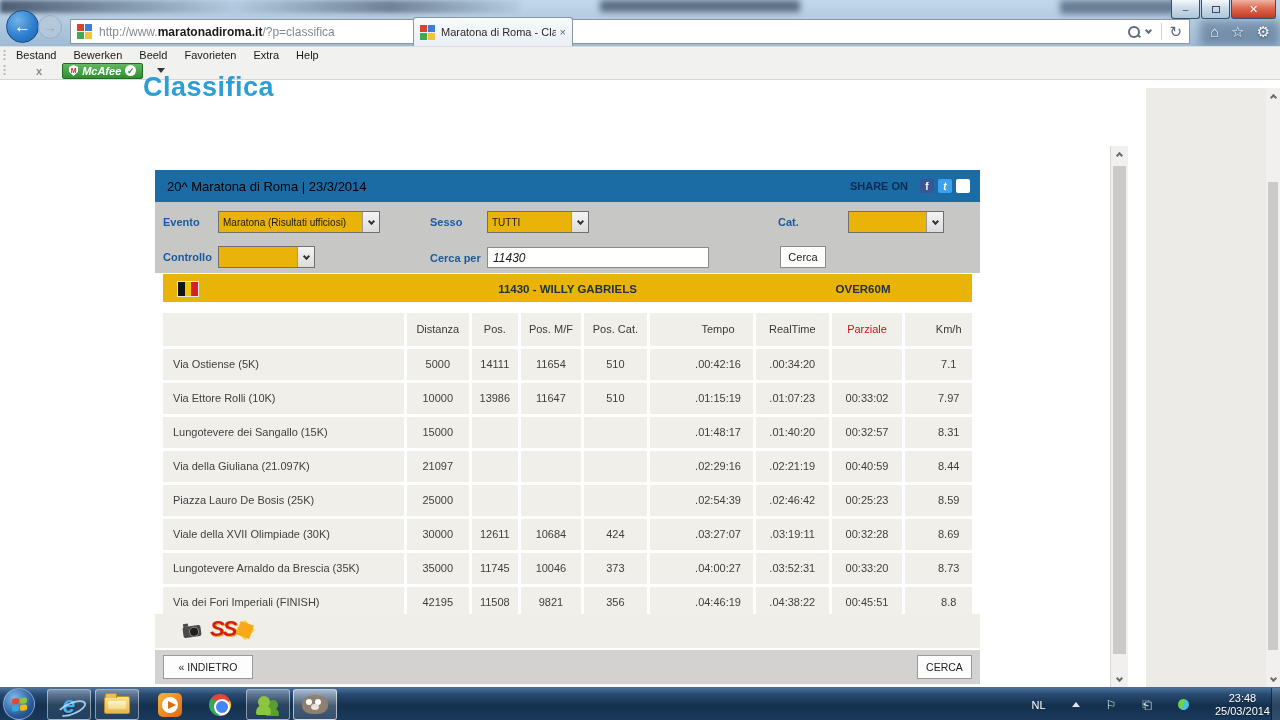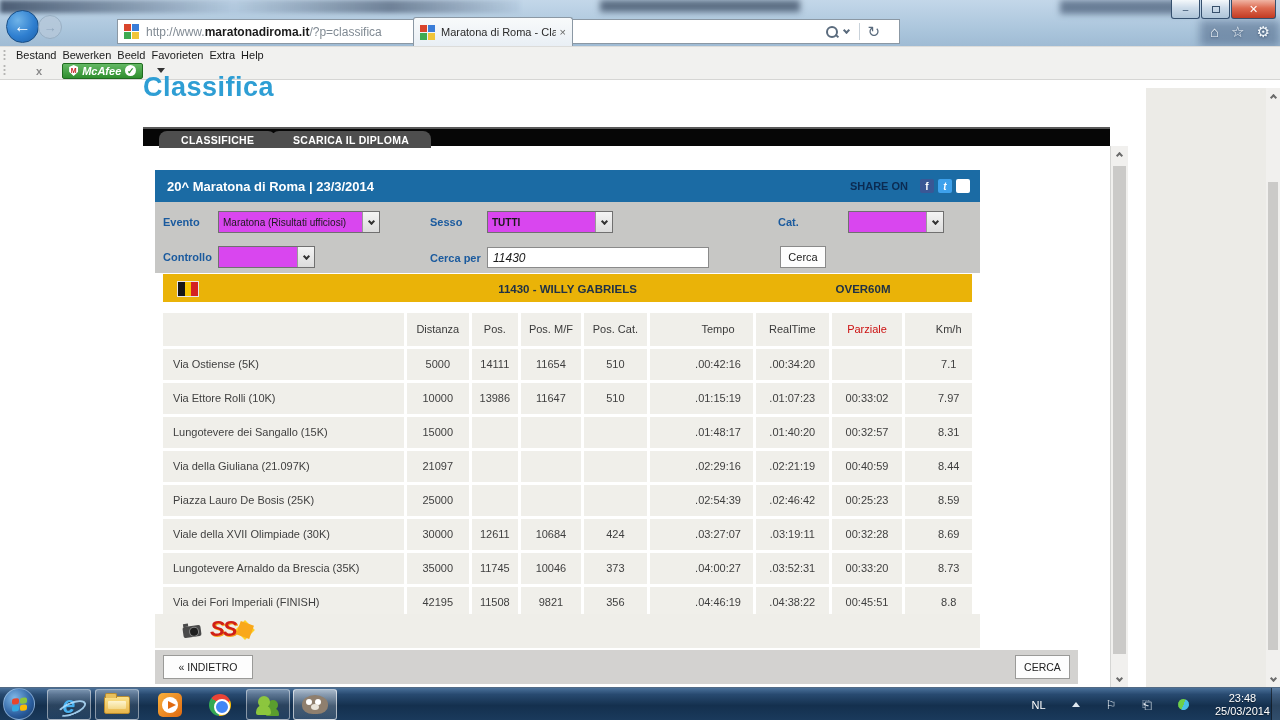--- a/index.html
+++ b/index.html
@@ -15,22 +15,22 @@
   .blur3 { position: absolute; left: 1060px; top: 0; width: 130px; height: 14px; background: rgba(20,40,70,.5); filter: blur(3px); }
   .blur4 { position: absolute; left: 1200px; top: 20px; width: 80px; height: 26px; background: rgba(25,50,85,.35); filter: blur(4px); }
 
   .nav-back { position: absolute; left: 6px; top: 10px; width: 33px; height: 33px; border-radius: 50%;
     background: radial-gradient(circle at 35% 30%, #6fb3e8, #2f7fd0 55%, #1b5ea8); border: 1px solid #174d85;
     color: #fff; font-size: 17px; font-weight: bold; display: flex; align-items: center; justify-content: center; z-index: 3; }
   .nav-fwd { position: absolute; left: 38px; top: 15px; width: 24px; height: 24px; border-radius: 50%;
     background: #b6c8da; border: 1px solid #93a9bd; color: #8aa0b6; font-size: 13px; font-weight: bold;
     display: flex; align-items: center; justify-content: center; z-index: 3; opacity: .8; }
 
-  .urlbar { position: absolute; left: 70px; top: 19px; width: 783px; height: 25px; background: #fff;
-    border: 1px solid #8b98a4; display: flex; align-items: center; padding: 0 16px 0 6px; z-index: 2; margin-left: 47px; }
+  .urlbar { position: absolute; left: 70px; top: 19px; width: 1120px; height: 25px; background: #fff;
+    border: 1px solid #8b98a4; display: flex; align-items: center; padding: 0 4px 0 6px; z-index: 2; }
   .favicon { width: 15px; height: 15px; display: grid; grid-template-columns: 1fr 1fr; grid-template-rows: 1fr 1fr; gap: 1px; flex: 0 0 auto; }
   .favicon i { display: block; }
   .favicon i:nth-child(1){ background:#d9452c; } .favicon i:nth-child(2){ background:#3b7dd8; }
   .favicon i:nth-child(3){ background:#3faa52; } .favicon i:nth-child(4){ background:#f0c53a; }
   .url-text { flex: 1; font-size: 12px; color: #808a93; margin-left: 7px; white-space: nowrap; overflow: hidden; }
   .url-text b { color: #1a1a1a; }
   .mag { position: relative; width: 14px; height: 14px; margin: 0 3px; }
   .mag::before { content:""; position: absolute; left: 1px; top: 1px; width: 8px; height: 8px; border: 2px solid #5a6b7d; border-radius: 50%; }
   .mag::after { content:""; position: absolute; left: 10px; top: 10px; width: 4px; height: 2px; background: #5a6b7d; transform: rotate(45deg); }
   .chev { display: inline-block; width: 5px; height: 5px; border-right: 2px solid #5a6b7d; border-bottom: 2px solid #5a6b7d; }
@@ -49,21 +49,21 @@
     background: linear-gradient(#f4f8fb, #ccdbe9 45%, #aec5d8); border-radius: 0 0 3px 3px;
     display: flex; align-items: center; justify-content: center; color: #37506b; font-size: 10px; margin-left: 1px; }
   .wbtn .maxbox { width: 8px; height: 7px; border: 1px solid #37506b; background: transparent; }
   .wbtn.close { width: 45px; background: linear-gradient(#f0b5a4, #dd6a50 45%, #c13a22); color: #fff; font-size: 11px; }
 
   .quickicons { position: absolute; right: 10px; top: 23px; display: flex; gap: 12px; z-index: 3; }
   .quickicons span { font-size: 15px; color: #f2f7fb; text-shadow: 0 1px 2px rgba(20,40,70,.55); line-height: 18px; }
 
   
   .menubar { position: absolute; left: 0; top: 46px; width: 1280px; height: 16px; background: #f1f1ef;
-    display: flex; align-items: center; gap: 6px; padding-left: 16px; border-top: 1px solid #dcdcda; }
+    display: flex; align-items: center; gap: 17px; padding-left: 16px; border-top: 1px solid #dcdcda; }
   .menubar span { font-size: 11px; color: #1a1a1a; }
   .grip { position: absolute; left: 3px; top: 2px; bottom: 2px; width: 3px;
     background-image: radial-gradient(circle, #b5b5b3 1px, transparent 1.2px); background-size: 3px 4px; }
   .mcafeebar { position: absolute; left: 0; top: 62px; width: 1280px; height: 18px; background: #f1f1ef;
     display: flex; align-items: center; border-bottom: 1px solid #d6d6d4; }
   .mcafee-x { font-size: 11px; font-weight: bold; color: #8a8a8a; margin-left: 36px; }
   .mcafee-badge { margin-left: 20px; height: 16px; display: flex; align-items: center; gap: 4px; padding: 0 6px;
     background: linear-gradient(#64b864, #2f8f2f); border: 1px solid #1f6b1f; border-radius: 2px; }
   .shield { width: 9px; height: 11px; background: #fff; clip-path: polygon(50% 0, 100% 18%, 100% 62%, 50% 100%, 0 62%, 0 18%);
     display: flex; align-items: center; justify-content: center; font-size: 7px; font-weight: bold; color: #c32222; }
@@ -76,32 +76,32 @@
   .page-heading { position: absolute; left: 143px; top: 72px; font-size: 27px; font-weight: bold; color: #2e9ed4; letter-spacing: .5px; }
   .tabbar { position: absolute; left: 143px; top: 127px; width: 967px; height: 19px; background: #060606; border-top: 2px solid #595959; }
   .ptab { position: absolute; top: 2px; height: 17px; background: #4e4e4e; color: #fff; font-size: 10.5px; font-weight: bold;
     border-radius: 8px 8px 0 0; display: flex; align-items: center; padding: 0 22px; letter-spacing: .3px; }
   .ptab.t1 { left: 16px; } .ptab.t2 { left: 128px; }
 
   .graystrip { position: absolute; left: 1146px; top: 88px; width: 120px; height: 599px; background: #ecebe7; }
 
   .eventbar { position: absolute; left: 155px; top: 170px; width: 825px; height: 32px; background: #1b6ba4;
     display: flex; align-items: center; padding: 0 10px 0 12px; }
-  .event-title { font-size: 13px; font-weight: bold; color: #ffffff; flex: 1; }
+  .event-title { font-size: 13px; font-weight: normal; color: #000000; flex: 1; }
   .share-label { font-size: 11px; font-weight: bold; color: #0b2b52; margin-right: 8px; }
   .soc { width: 14px; height: 14px; margin-left: 4px; border-radius: 2px; display: flex; align-items: center; justify-content: center;
     color: #fff; font-size: 10px; font-weight: bold; }
   .soc.fb { background: #3a5795; } .soc.tw { background: #3ea1ec; font-style: italic; }
   .soc.gp { background: #fff; display: grid; grid-template-columns: 1fr 1fr; grid-template-rows: 1fr 1fr; gap: 1px; padding: 1px; }
   .soc.gp i:nth-child(1){ background:#e8412c; } .soc.gp i:nth-child(2){ background:#4285f4; }
   .soc.gp i:nth-child(3){ background:#34a853; } .soc.gp i:nth-child(4){ background:#fbbc05; }
 
   .formpanel { position: absolute; left: 155px; top: 202px; width: 825px; height: 71px; background: #c7c7c5; }
   .flabel { position: absolute; font-size: 11px; font-weight: bold; color: #1a5a9e; }
-  .combo { position: absolute; height: 22px; background: #d946ef; border: 1px solid #707070; display: flex; align-items: center; }
+  .combo { position: absolute; height: 22px; background: #eab308; border: 1px solid #707070; display: flex; align-items: center; }
   .combo-text { flex: 1; font-size: 10px; color: #1a1a1a; padding-left: 4px; white-space: nowrap; overflow: hidden; }
   .combo-btn { width: 17px; height: 100%; background: linear-gradient(#f4f4f4, #dcdcdc); border-left: 1px solid #9a9a9a;
     display: flex; align-items: center; justify-content: center; }
   .combo-btn .chev { border-color: #333; transform: rotate(45deg); margin-top: -2px; }
   .txtinput { position: absolute; height: 21px; background: #fff; border: 1px solid #8a8a8a; font-size: 12px; color: #1a1a1a;
     padding: 0 5px; font-family: "Liberation Sans", sans-serif; }
   .btn-cerca-form { position: absolute; left: 625px; top: 44px; width: 46px; height: 22px; background: #fdfdfd;
     border: 1px solid #8a8a8a; font-size: 11px; color: #222; font-family: "Liberation Sans", sans-serif; }
 
   
@@ -126,21 +126,21 @@
   .iconband { position: absolute; left: 155px; top: 614px; width: 825px; height: 34px; background: #efeee9; }
   .cam { position: absolute; left: 28px; top: 12px; width: 18px; height: 11px; background: #4a4a4a; border-radius: 2px; transform: rotate(-8deg); }
   .cam::before { content:""; position: absolute; left: 6px; top: 1px; width: 8px; height: 8px; border-radius: 50%; background: #1e1e1e; border: 1px solid #8a8a8a; }
   .cam::after { content:""; position: absolute; left: 1px; top: -3px; width: 5px; height: 3px; background: #4a4a4a; }
   .s5 { position: absolute; left: 55px; top: 2px; width: 46px; height: 28px; }
   .s5 .star1, .s5 .star2 { position: absolute; right: 4px; top: 7px; width: 14px; height: 14px; background: #ffd024; }
   .s5 .star1 { transform: rotate(45deg); } .s5 .star2 { transform: rotate(20deg); background: #f9a81a; }
   .s5 .txt { position: absolute; left: 0; top: 0; font-size: 22px; line-height: 26px; font-weight: 900; font-style: italic; color: #d01f18;
     text-shadow: 1px 1px 0 #f6a21d; letter-spacing: -2px; }
 
-  .bottombar { position: absolute; left: 155px; top: 650px; width: 923px; height: 34px; background: #d3d2d0; }
+  .bottombar { position: absolute; left: 155px; top: 650px; width: 825px; height: 34px; background: #d3d2d0; }
   .btn-indietro { position: absolute; left: 8px; top: 5px; width: 90px; height: 24px; background: #fdfdfd; border: 1px solid #9a9a98;
     font-size: 10.5px; color: #222; font-family: "Liberation Sans", sans-serif; }
   .btn-cerca { position: absolute; right: 8px; top: 5px; width: 55px; height: 24px; background: #fdfdfd; border: 1px solid #9a9a98;
     font-size: 10.5px; color: #222; font-family: "Liberation Sans", sans-serif; }
 
   
   .sb { position: absolute; background: #f1f0ee; }
   .sb-inner { left: 1110px; top: 146px; width: 18px; height: 541px; border-left: 1px solid #d5d5d3; }
   .sb-outer { left: 1266px; top: 88px; width: 14px; height: 599px; }
   .sb-arrow { position: absolute; left: 0; right: 0; height: 16px; display: flex; align-items: center; justify-content: center; }
@@ -264,24 +264,20 @@
     <div class="mcafee-badge">
       <span class="shield">M</span>
       <span class="mcafee-label">McAfee</span>
       <span class="mc-check">✓</span>
     </div>
     <span class="mc-caret"></span>
   </div>
 
   <div class="page-heading">Classifica</div>
 
-  <div class="tabbar">
-    <div class="ptab t1">CLASSIFICHE</div>
-    <div class="ptab t2">SCARICA IL DIPLOMA</div>
-  </div>
 
   <div class="graystrip"></div>
 
   <div class="eventbar">
     <span class="event-title">20^ Maratona di Roma  |  23/3/2014</span>
     <span class="share-label">SHARE ON</span>
     <span class="soc fb">f</span>
     <span class="soc tw">t</span>
     <span class="soc gp">
         <i></i>
@@ -294,21 +290,21 @@
   <div class="formpanel">
     <span class="flabel" style="left:8px;top:14px;">Evento</span>
     <div class="combo" style="left:63px;top:9px;width:162px;">
       <span class="combo-text">Maratona (Risultati ufficiosi)</span>
       <span class="combo-btn">
           <span class="chev"></span>
         </span>
     </div>
 
     <span class="flabel" style="left:275px;top:14px;">Sesso</span>
-    <div class="combo" style="left:332px;top:9px;width:126px;font-weight:bold;">
+    <div class="combo" style="left:332px;top:9px;width:102px;">
       <span class="combo-text">TUTTI</span>
       <span class="combo-btn">
           <span class="chev"></span>
         </span>
     </div>
 
     <span class="flabel" style="left:623px;top:14px;">Cat.</span>
     <div class="combo" style="left:693px;top:9px;width:96px;">
       <span class="combo-text"></span>
       <span class="combo-btn">

